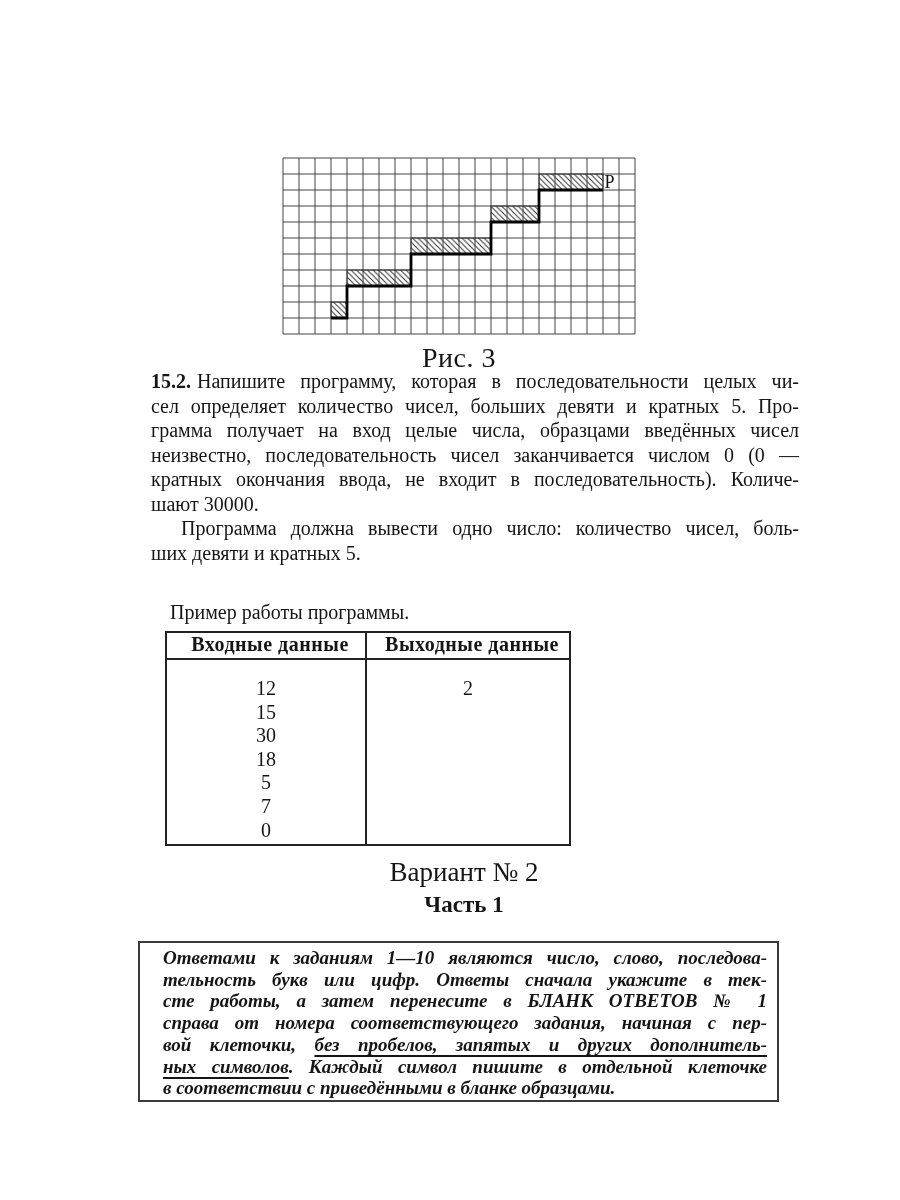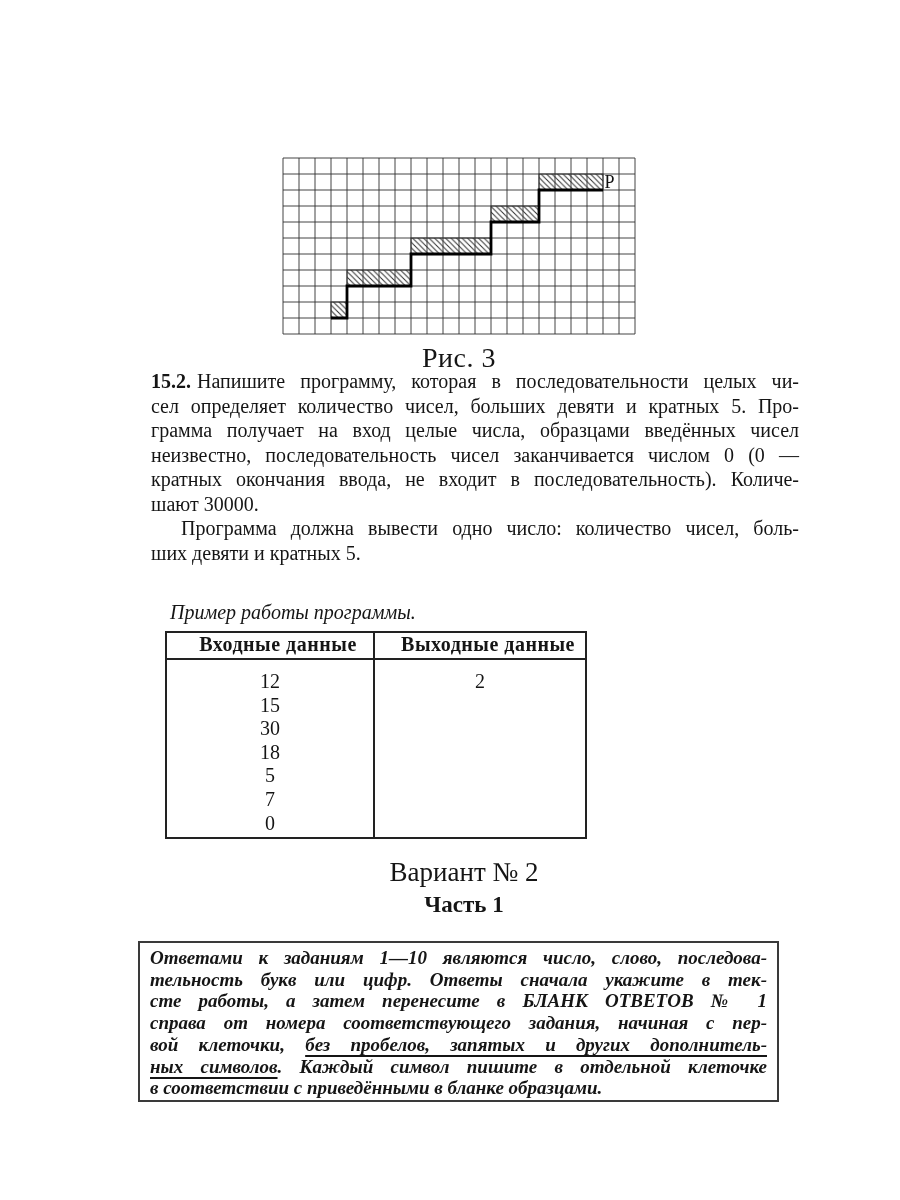--- a/index.html
+++ b/index.html
@@ -12,39 +12,39 @@
        font-size:28px;letter-spacing:.5px}
 
   .textblock{position:absolute;left:151px;top:369px;width:648px;
        font-size:20px;line-height:24.5px}
   .line{width:100%}
   .line.j{text-align:justify;text-align-last:justify}
   .line.ind{text-indent:30px}
   .seg-b{font-weight:bold;padding-right:6px}
   .seg-u{text-decoration:underline;text-decoration-thickness:1.5px;text-underline-offset:4px}
 
-  .example{position:absolute;left:170px;top:601px;font-style:italic;font-size:20px}
+  .example{position:absolute;left:170px;top:601px;font-size:20px}
 
   table.io{position:absolute;left:165px;top:631px;border-collapse:collapse;
        background:#fff;table-layout:fixed}
   table.io,table.io th,table.io td{border:2px solid #222}
   table.io th{font-weight:bold;font-size:20px;letter-spacing:.5px;height:22px;
-       padding:0 0 2px 16px;text-align:center}
+       padding:0 0 2px 8px;text-align:center}
   table.io th.c1{width:190px}
   table.io th.c2{width:194px}
   table.io td{vertical-align:top;text-align:center;font-size:20px;line-height:23.6px;
-       height:166px;padding-top:10px}
+       height:166px;padding-top:17px}
 
   .variant{position:absolute;left:140px;top:857px;width:648px;text-align:center;
        font-weight:normal;font-size:27px}
   .part{position:absolute;left:140px;top:892px;width:648px;text-align:center;
        font-weight:bold;font-size:23px}
 
   .ibox{position:absolute;left:138px;top:941px;width:641px;height:161px;box-sizing:border-box;
-       border:2px solid #3a3a3a;padding:4px 10px 0 10px;
+       border:2px solid #3a3a3a;padding:4px 10px 0 23px;
        font-weight:bold;font-style:italic;font-size:19px;line-height:21.7px}
 </style>
 </head>
 <body>
 
 <div class="page">
 
   <figure class="fig">
     <svg id="grid-svg" width="354" height="178" viewBox="-1 -1 354 178">
         <defs>

